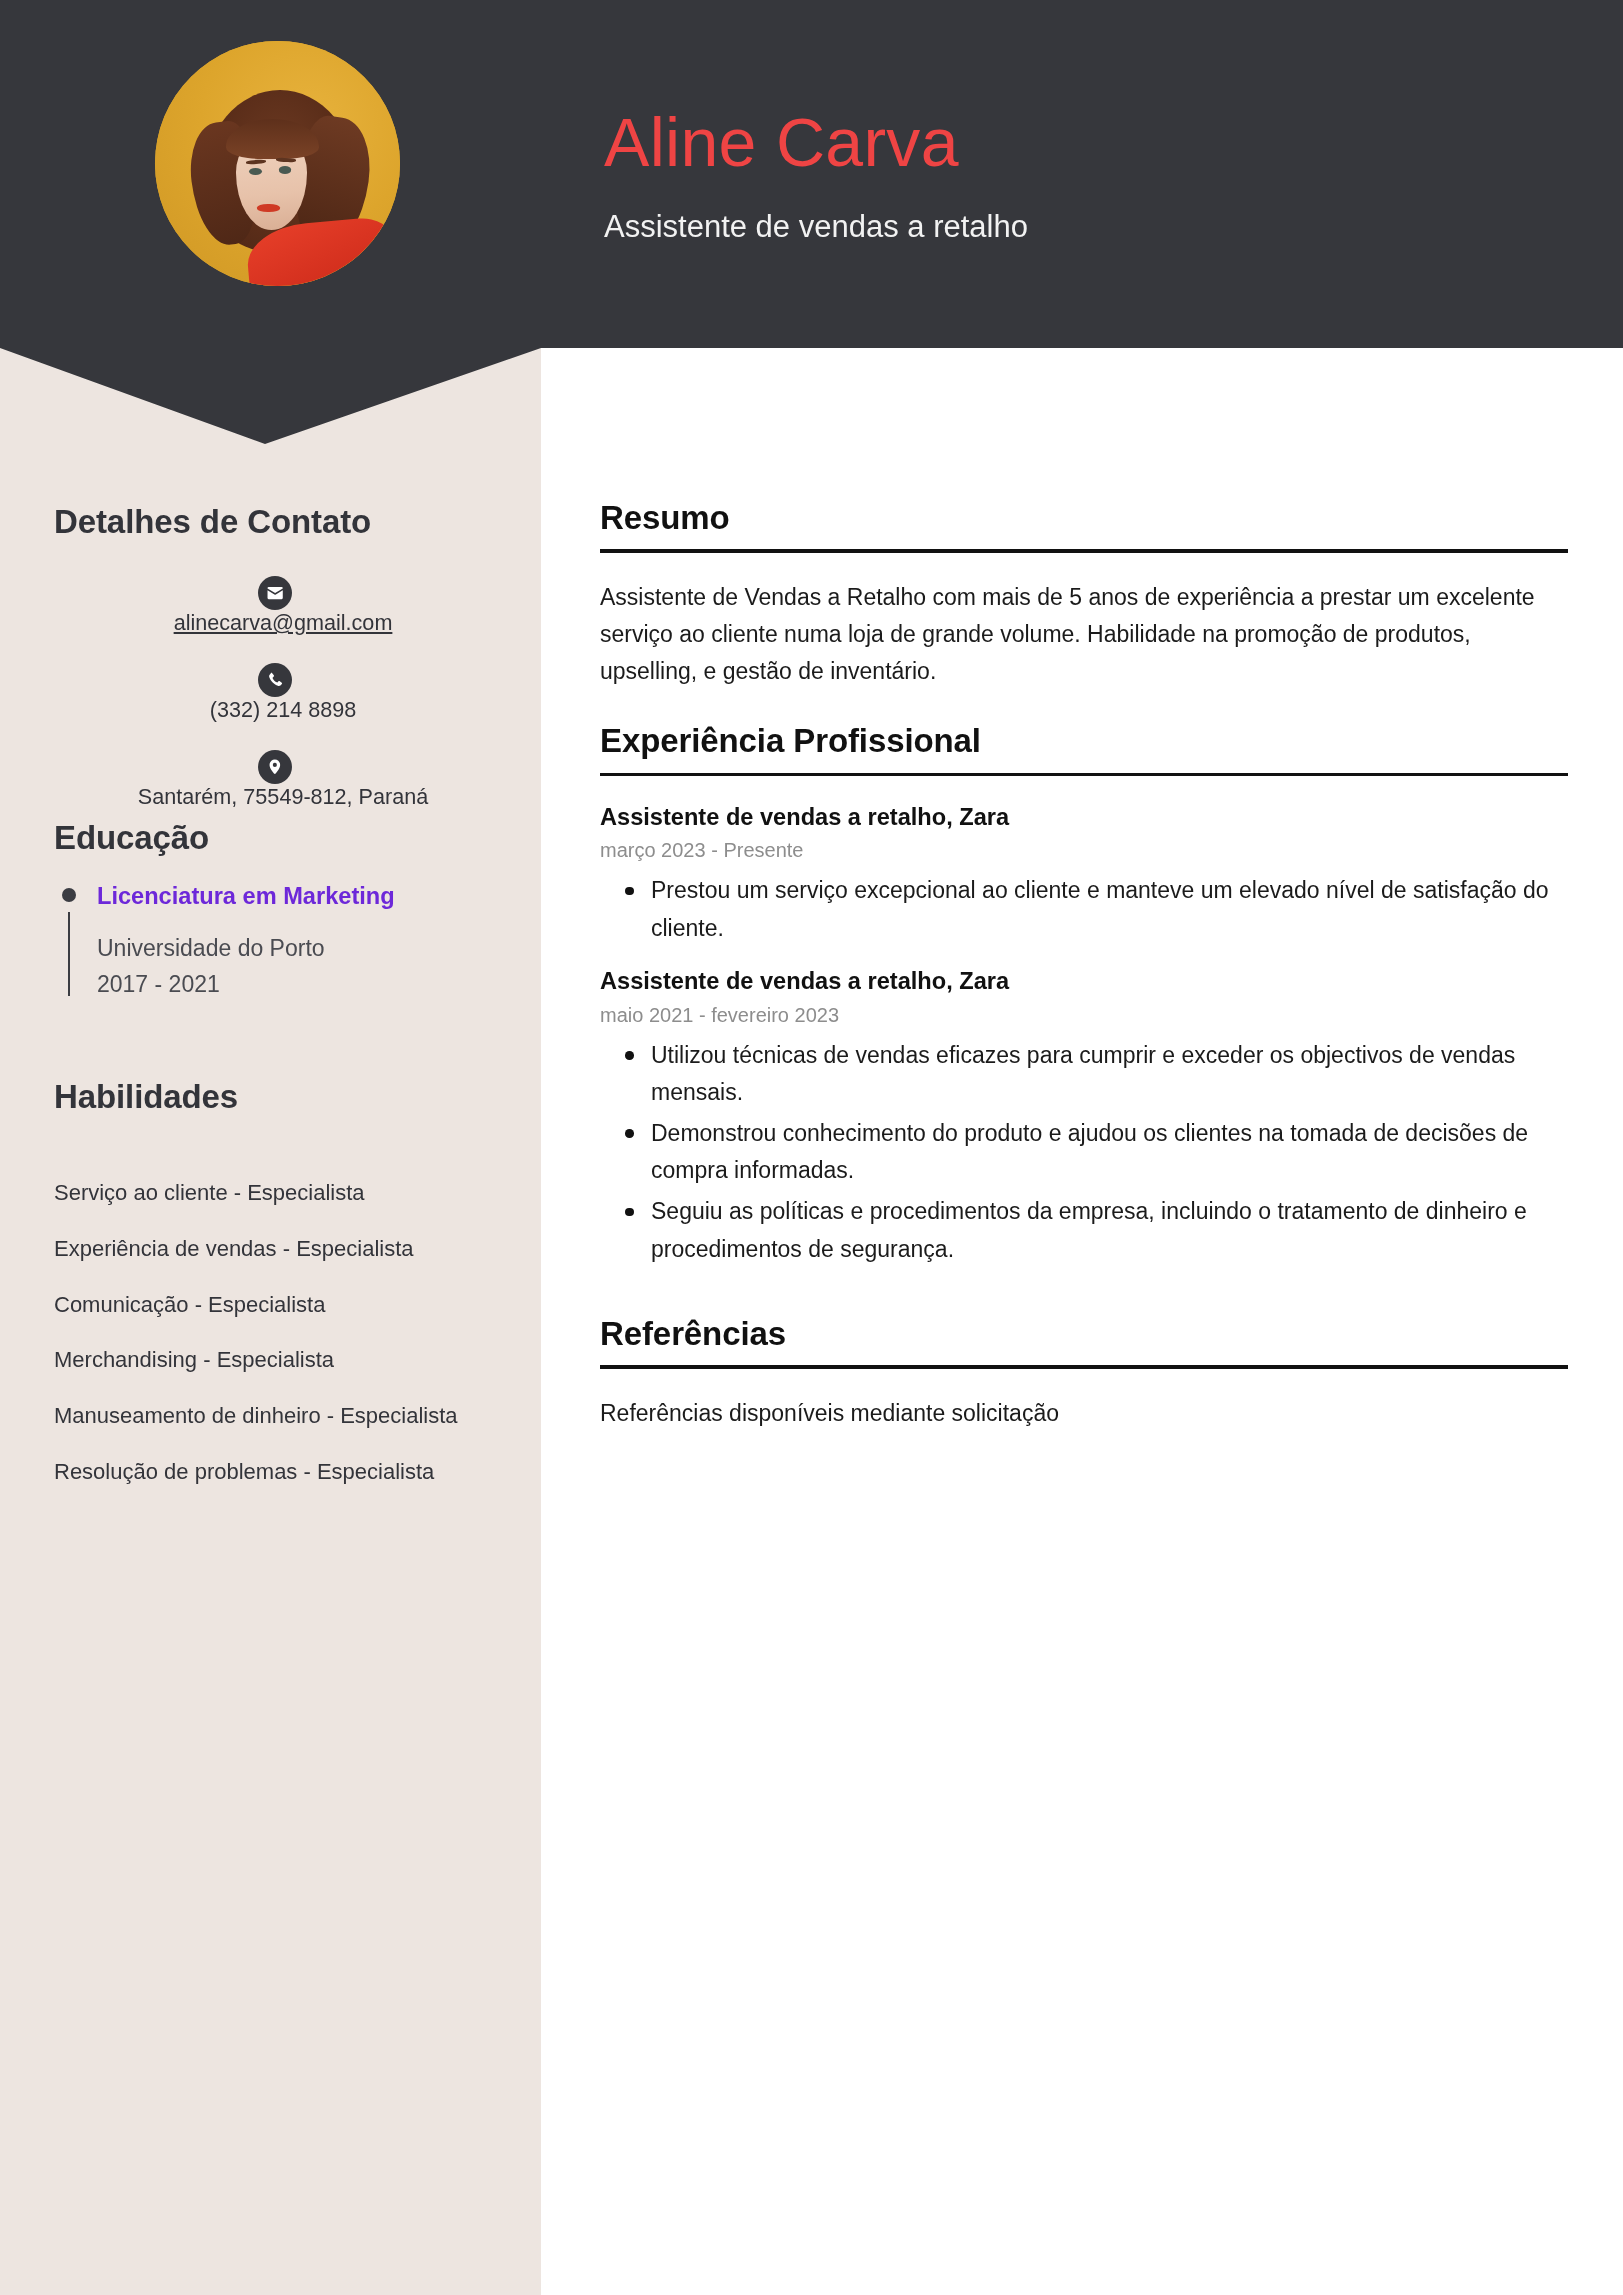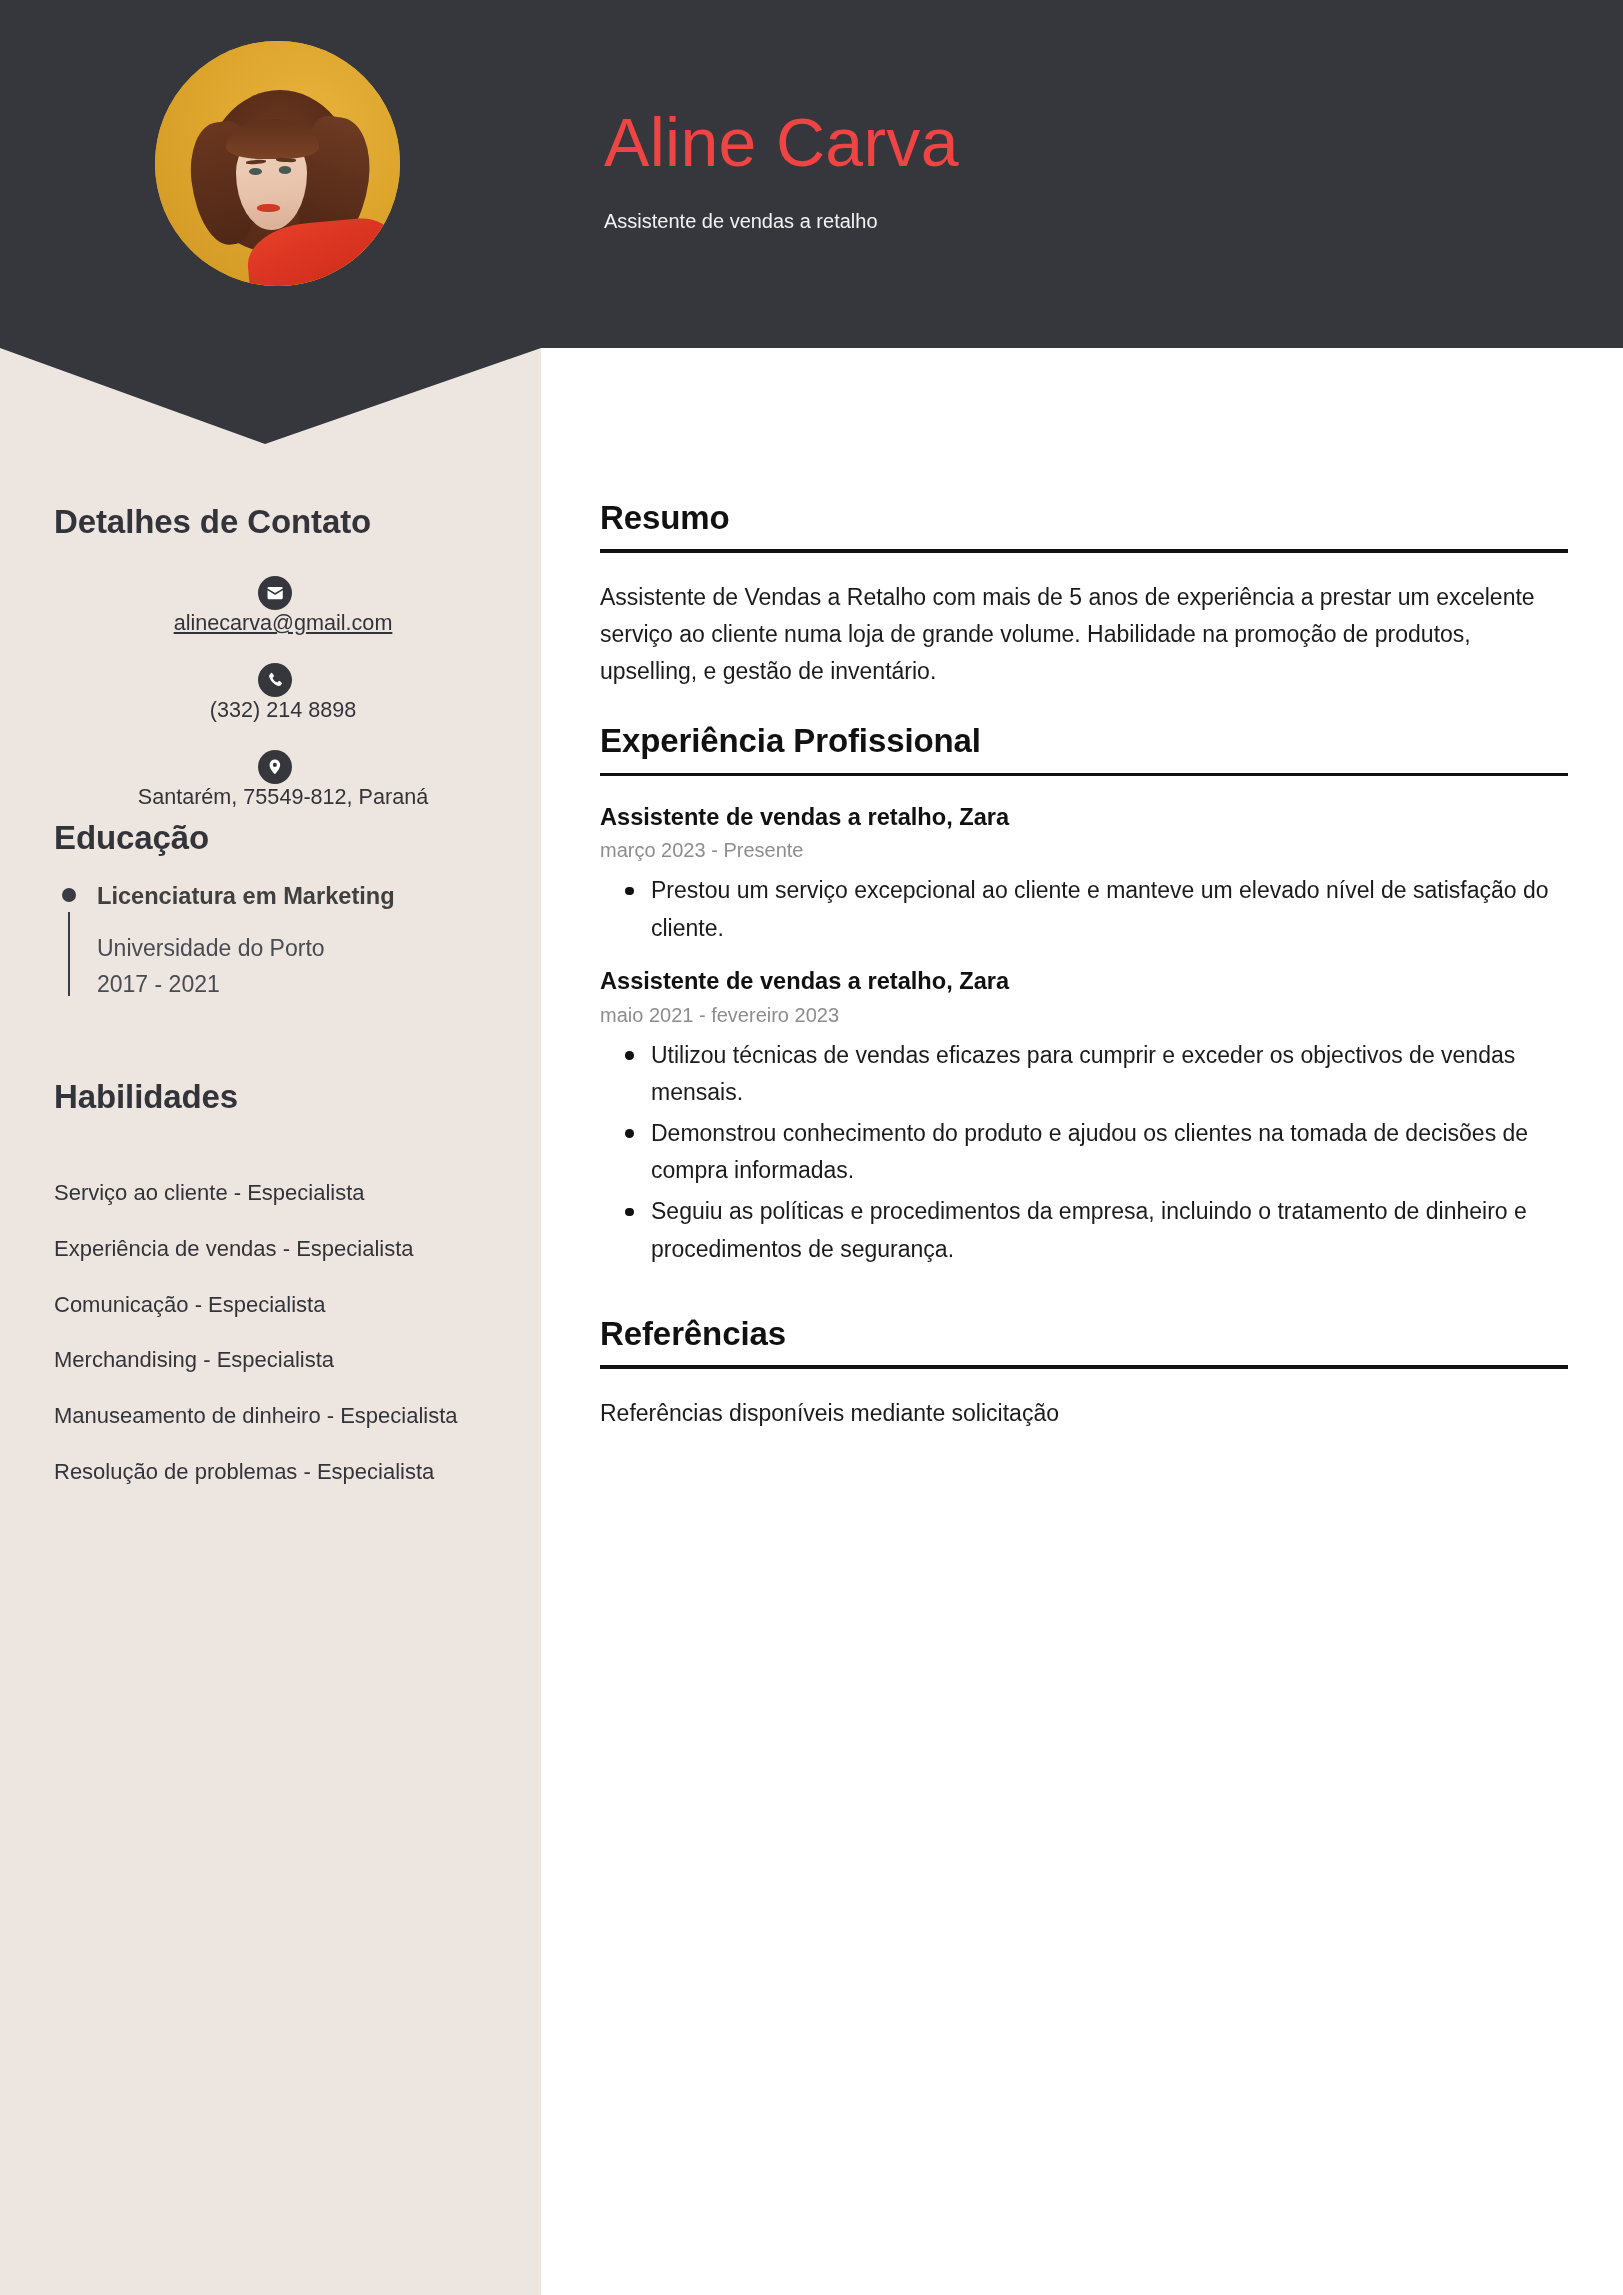--- a/index.html
+++ b/index.html
@@ -62,21 +62,21 @@
     background:linear-gradient(160deg,#e8402a 0%,#d4301e 60%,#b72717 100%);
     border-radius:42% 22% 0 0/46% 30% 0 0;transform:rotate(-5deg);}
 
   .name{
     position:absolute;left:604px;top:108px;z-index:5;
     color:#ef4444;font-size:68px;line-height:1;
     font-weight:300;letter-spacing:0.3px;white-space:nowrap;
   }
   .subtitle{
     position:absolute;left:604px;top:211px;z-index:5;
-    color:#f2f2f2;font-size:20px;line-height:1;font-weight:300;
+    color:#f2f2f2;font-size:31px;line-height:1;font-weight:300;
     white-space:nowrap;
   }
 
   
   .sb{position:absolute;left:54px;width:452px;z-index:2;}
   .sb-h{
     font-size:33px;font-weight:600;color:#33343a;line-height:1.1;
     letter-spacing:-0.1px;
   }
   .contact-h{top:504px;}
@@ -92,21 +92,21 @@
   .c-text.link{text-decoration:underline;}
   .edu-block{position:absolute;left:54px;top:881px;width:458px;z-index:2;}
   .edu-item{position:relative;padding-left:43px;}
   .edu-dot{
     position:absolute;left:7.9px;top:6.5px;width:14.4px;height:14.4px;
     border-radius:50%;background:#3b3c42;
   }
   .edu-line{
     position:absolute;left:14.4px;top:31px;width:2px;height:84px;background:#3b3c42;
   }
-  .edu-deg{font-size:23.6px;font-weight:600;color:#404040;line-height:1.35;}
+  .edu-deg{font-size:23.6px;font-weight:600;color:#6d28d9;line-height:1.35;}
   .edu-sch{font-size:23px;color:#4a4b51;line-height:1.45;margin-top:19px;}
   .edu-yr{font-size:23px;color:#4a4b51;line-height:1.45;margin-top:2.6px;}
   .skills-list{position:absolute;left:54px;top:1142px;width:458px;z-index:2;margin-top:36px;}
   .skill{font-size:22px;color:#33343a;line-height:1.4;margin-bottom:25px;}
 
   
   .main{position:absolute;left:600px;top:0;width:968px;z-index:2;}
   .sec{margin-bottom:0;}
   .sec-h{
     font-size:33px;font-weight:600;color:#111111;line-height:1.1;

